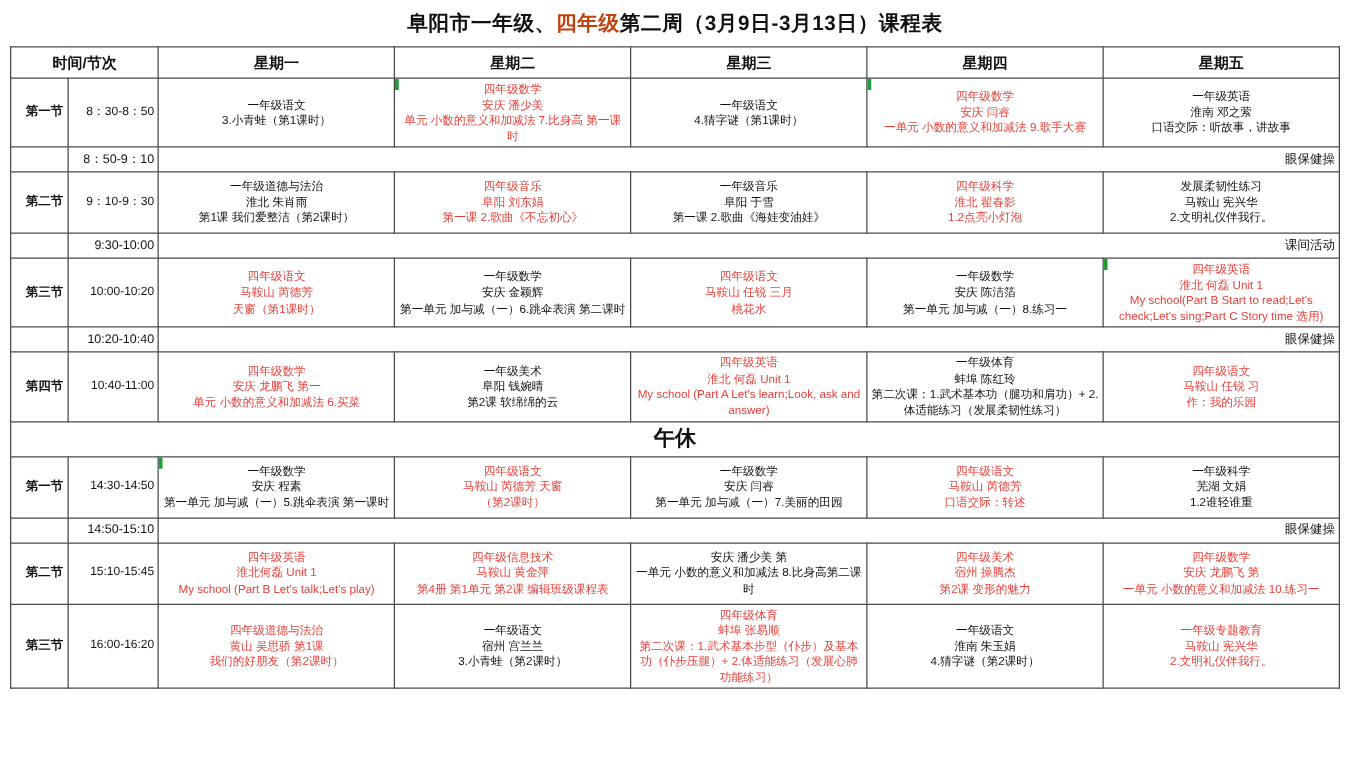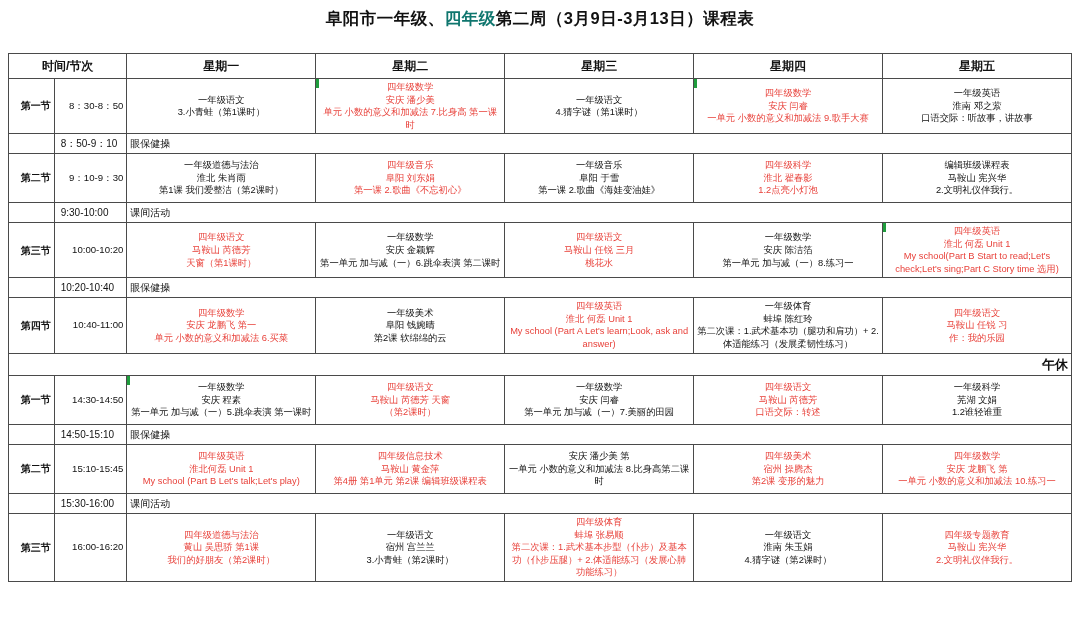--- a/index.html
+++ b/index.html
@@ -1,36 +1,36 @@
 <!DOCTYPE html>
 <html><head>
 <meta charset="utf-8">
 <style>
   html,body{margin:0;padding:0;background:#fff;}
   body{width:1080px;height:617px;font-family:"Liberation Sans","DejaVu Sans",sans-serif;color:#111;overflow:hidden;}
   #wrap{width:1080px;height:617px;box-sizing:border-box;padding:0;}
   .title{text-align:center;font-size:16.5px;font-weight:bold;padding:8px 0 7px 0;letter-spacing:.5px;}
-  .title .red{color:#0f766e;}
-  table{border-collapse:collapse;width:1064px;margin:16px auto;table-layout:fixed;}
+  .title .red{color:#c2410c;}
+  table{border-collapse:collapse;width:1064px;margin:0 auto;table-layout:fixed;}
   td,th{border:1px solid #4a4a4a;vertical-align:middle;font-size:9.3px;line-height:1.35;padding:2px 3px;}
   th{font-size:12px;font-weight:bold;text-align:center;height:20px;}
   .col-period{width:44px;}
   .col-time{width:70px;}
   .col-day{width:182px;}
   td.period{text-align:right;font-size:10px;font-weight:bold;}
   td.time{text-align:right;font-size:9.6px;padding-left:6px;white-space:nowrap;}
   td.cell{text-align:center;height:44px;}
   td.cell .ln{display:block;}
   .red{color:#e8413a;}
   .black{color:#111;}
   .bar{position:relative;}
   .bar:before{content:"";position:absolute;left:0;top:0;width:3px;height:9px;background:#1f9d3d;}
-  tr.full td{height:15px;text-align:left;font-size:10px;}
+  tr.full td{height:15px;text-align:right;font-size:10px;}
   tr.full td.lbl{font-weight:normal;}
-  .noon td{height:17px;text-align:right;font-size:13px;font-weight:bold;}
+  .noon td{height:17px;text-align:center;font-size:17px;font-weight:bold;}
 </style>
 </head>
 <body>
 
 <div id="wrap">
 
   <div class="title">
     <span>阜阳市一年级、</span><span class="red">四年级</span><span>第二周（3月9日-3月13日）课程表</span>
   </div>
 
@@ -104,21 +104,21 @@
             <span class="ln black">一年级音乐</span>
             <span class="ln black">阜阳 于雪</span>
             <span class="ln black">第一课 2.歌曲《海娃变油娃》</span>
           </td>
           <td class="cell">
             <span class="ln red">四年级科学</span>
             <span class="ln red">淮北 翟春影</span>
             <span class="ln red">1.2点亮小灯泡</span>
           </td>
           <td class="cell">
-            <span class="ln black">编辑班级课程表</span>
+            <span class="ln black">发展柔韧性练习</span>
             <span class="ln black">马鞍山 宪兴华</span>
             <span class="ln black">2.文明礼仪伴我行。</span>
           </td>
         </tr>
         <tr class="full">
           <td>&nbsp;</td>
           <td class="time">9:30-10:00</td>
           <td colspan="5" class="lbl">课间活动</td>
         </tr>
         <tr>
@@ -242,25 +242,20 @@
             <span class="ln red">四年级美术</span>
             <span class="ln red">宿州 操腾杰</span>
             <span class="ln red">第2课 变形的魅力</span>
           </td>
           <td class="cell">
             <span class="ln red">四年级数学</span>
             <span class="ln red">安庆 龙鹏飞                   第</span>
             <span class="ln red">一单元 小数的意义和加减法 10.练习一</span>
           </td>
         </tr>
-        <tr class="full">
-          <td>&nbsp;</td>
-          <td class="time">15:30-16:00</td>
-          <td colspan="5" class="lbl">课间活动</td>
-        </tr>
         <tr>
           <td class="period">第三节</td>
           <td class="time">16:00-16:20</td>
           <td class="cell">
             <span class="ln red">四年级道德与法治</span>
             <span class="ln red">黄山 吴思骄                第1课</span>
             <span class="ln red">我们的好朋友（第2课时）</span>
           </td>
           <td class="cell">
             <span class="ln black">一年级语文</span>
@@ -271,21 +266,21 @@
             <span class="ln red">四年级体育</span>
             <span class="ln red">蚌埠 张易顺</span>
             <span class="ln red">第二次课：1.武术基本步型（仆步）及基本功（仆步压腿）+ 2.体适能练习（发展心肺功能练习）</span>
           </td>
           <td class="cell">
             <span class="ln black">一年级语文</span>
             <span class="ln black">淮南 朱玉娟</span>
             <span class="ln black">4.猜字谜（第2课时）</span>
           </td>
           <td class="cell">
-            <span class="ln red">四年级专题教育</span>
+            <span class="ln red">一年级专题教育</span>
             <span class="ln red">马鞍山 宪兴华</span>
             <span class="ln red">2.文明礼仪伴我行。</span>
           </td>
         </tr>
       </tbody>
   </table>
 
 </div>
 
 </body></html>

